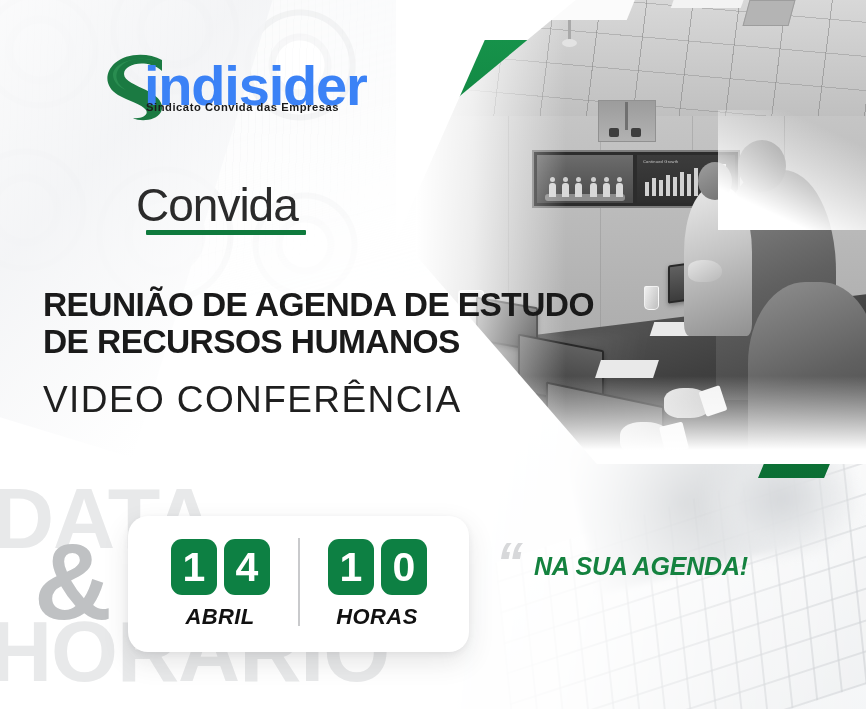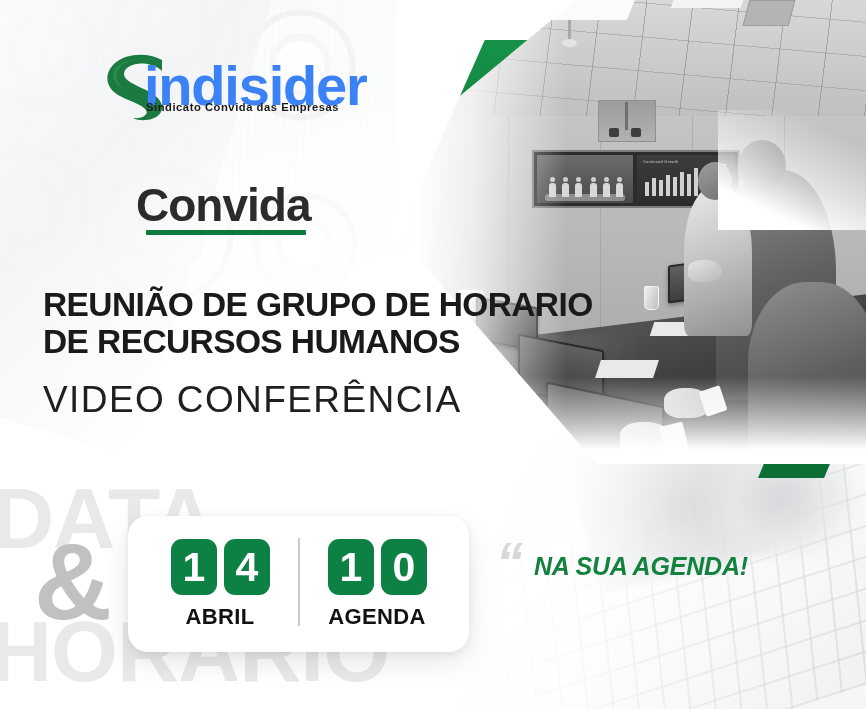--- a/index.html
+++ b/index.html
@@ -241,21 +241,21 @@
     position:absolute; left:42px;
     font-size:11.2px; font-weight:700; color:#1b1b1b;
     letter-spacing:.55px; white-space:nowrap;
   }
   .logo-sub1 { top:45px; }
   .logo-sub2 { top:59px; letter-spacing:.28px; }
 
   
   .convida {
     position:absolute; left:136px; top:178px;
-    font-size:46px; font-weight:700; color:#2b2b2b; letter-spacing:-1px;
+    font-size:46px; font-weight:400; color:#2b2b2b; letter-spacing:-1px;
   }
   .convida-rule {
     position:absolute; left:146px; top:230px; width:160px; height:5px;
     background:#0f7a3d; border-radius:1px;
   }
 
   
   .headline { position:absolute; left:43px; top:288px; width:470px; }
   .hl1, .hl2 {
     font-weight:800; color:#1a1a1a; line-height:1.03;
@@ -278,21 +278,21 @@
   .dc-group { display:flex; flex-direction:column; align-items:center; }
   .dc-digits { display:flex; gap:7px; }
   .digit {
     width:46px; height:56px; border-radius:11px;
     background:#0d8043; color:#ffffff;
     font-size:41px; font-weight:800; line-height:56px;
     text-align:center; letter-spacing:-1px;
   }
   .dc-label {
     margin-top:9px; font-size:22px; font-weight:800;
-    color:#111111; letter-spacing:.4px;
+    color:#111111; letter-spacing:.4px;font-style:italic;
   }
   .dc-sep { width:2px; height:88px; background:#c9cacc; margin:0 28px 4px; }
 
   
   .cta { position:absolute; left:518px; top:552px; width:300px; }
   .cta-quote {
     position:absolute; left:-22px; top:-18px;
     font-size:54px; font-weight:800; color:#d7d8da;
     font-style:italic; line-height:1;
   }
@@ -424,42 +424,42 @@
       <path d="M57 9 C45 3 26 3 17 12 C9 20 12 30 22 36 C16 34 9 28 9 21 C9 12 22 5 36 5 C45 5 52 7 57 9 Z" fill="#2f9455" opacity=".75"></path>
     </svg>
     <div class="logo-word">indisider</div>
     <div class="logo-sub1">Sindicato Convida das Empresas</div>
   </div>
 
   <div class="convida">Convida</div>
   <div class="convida-rule"></div>
 
   <div class="headline">
-    <div class="hl1">REUNIÃO DE GRUPO DE HORARIO</div>
+    <div class="hl1">REUNIÃO DE AGENDA DE ESTUDO</div>
     <div class="hl2">DE RECURSOS HUMANOS</div>
     <div class="hl3">VIDEO CONFERÊNCIA</div>
   </div>
 
   <div class="date-card">
     <div class="dc-group">
       <div class="dc-digits">
         <div class="digit">1</div>
         <div class="digit">4</div>
       </div>
       <div class="dc-label">ABRIL</div>
     </div>
 
     <div class="dc-sep"></div>
 
     <div class="dc-group">
       <div class="dc-digits">
         <div class="digit">1</div>
         <div class="digit">0</div>
       </div>
-      <div class="dc-label">AGENDA</div>
+      <div class="dc-label">HORAS</div>
     </div>
   </div>
 
   <div class="cta">
     <div class="cta-quote">“</div>
     <div class="cta-l2">NA SUA AGENDA!</div>
   </div>
 
 </div>
 

